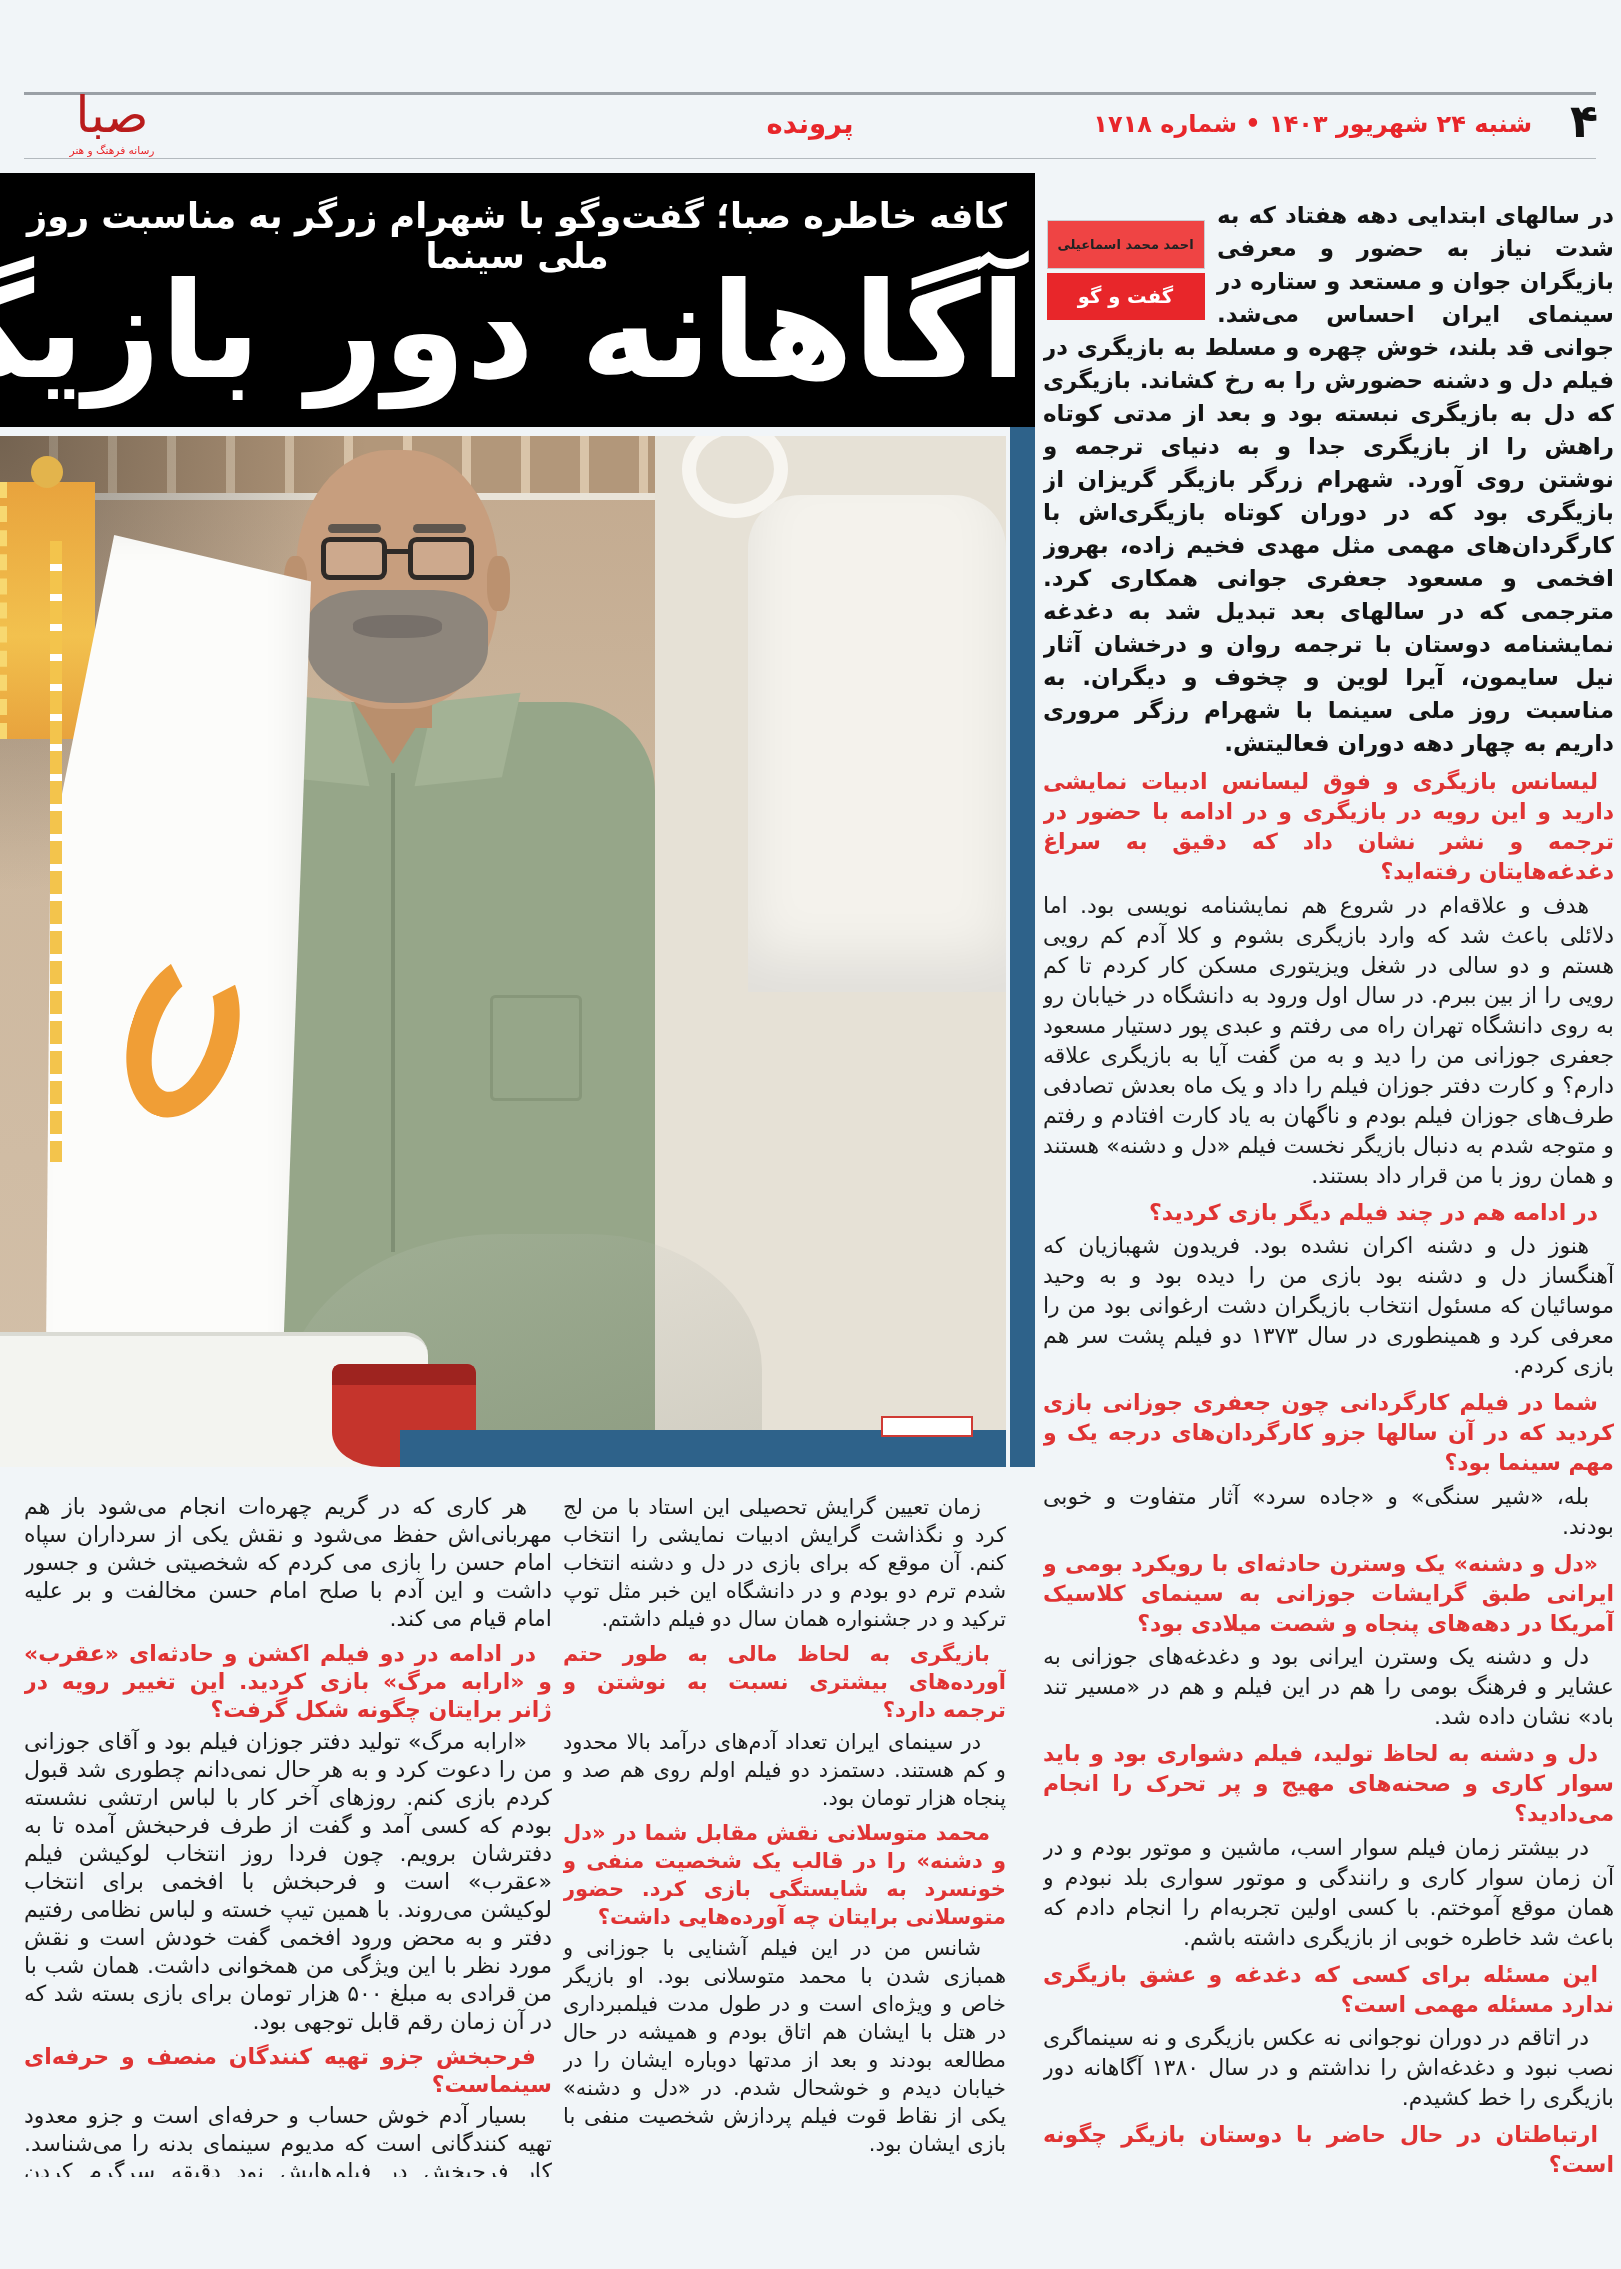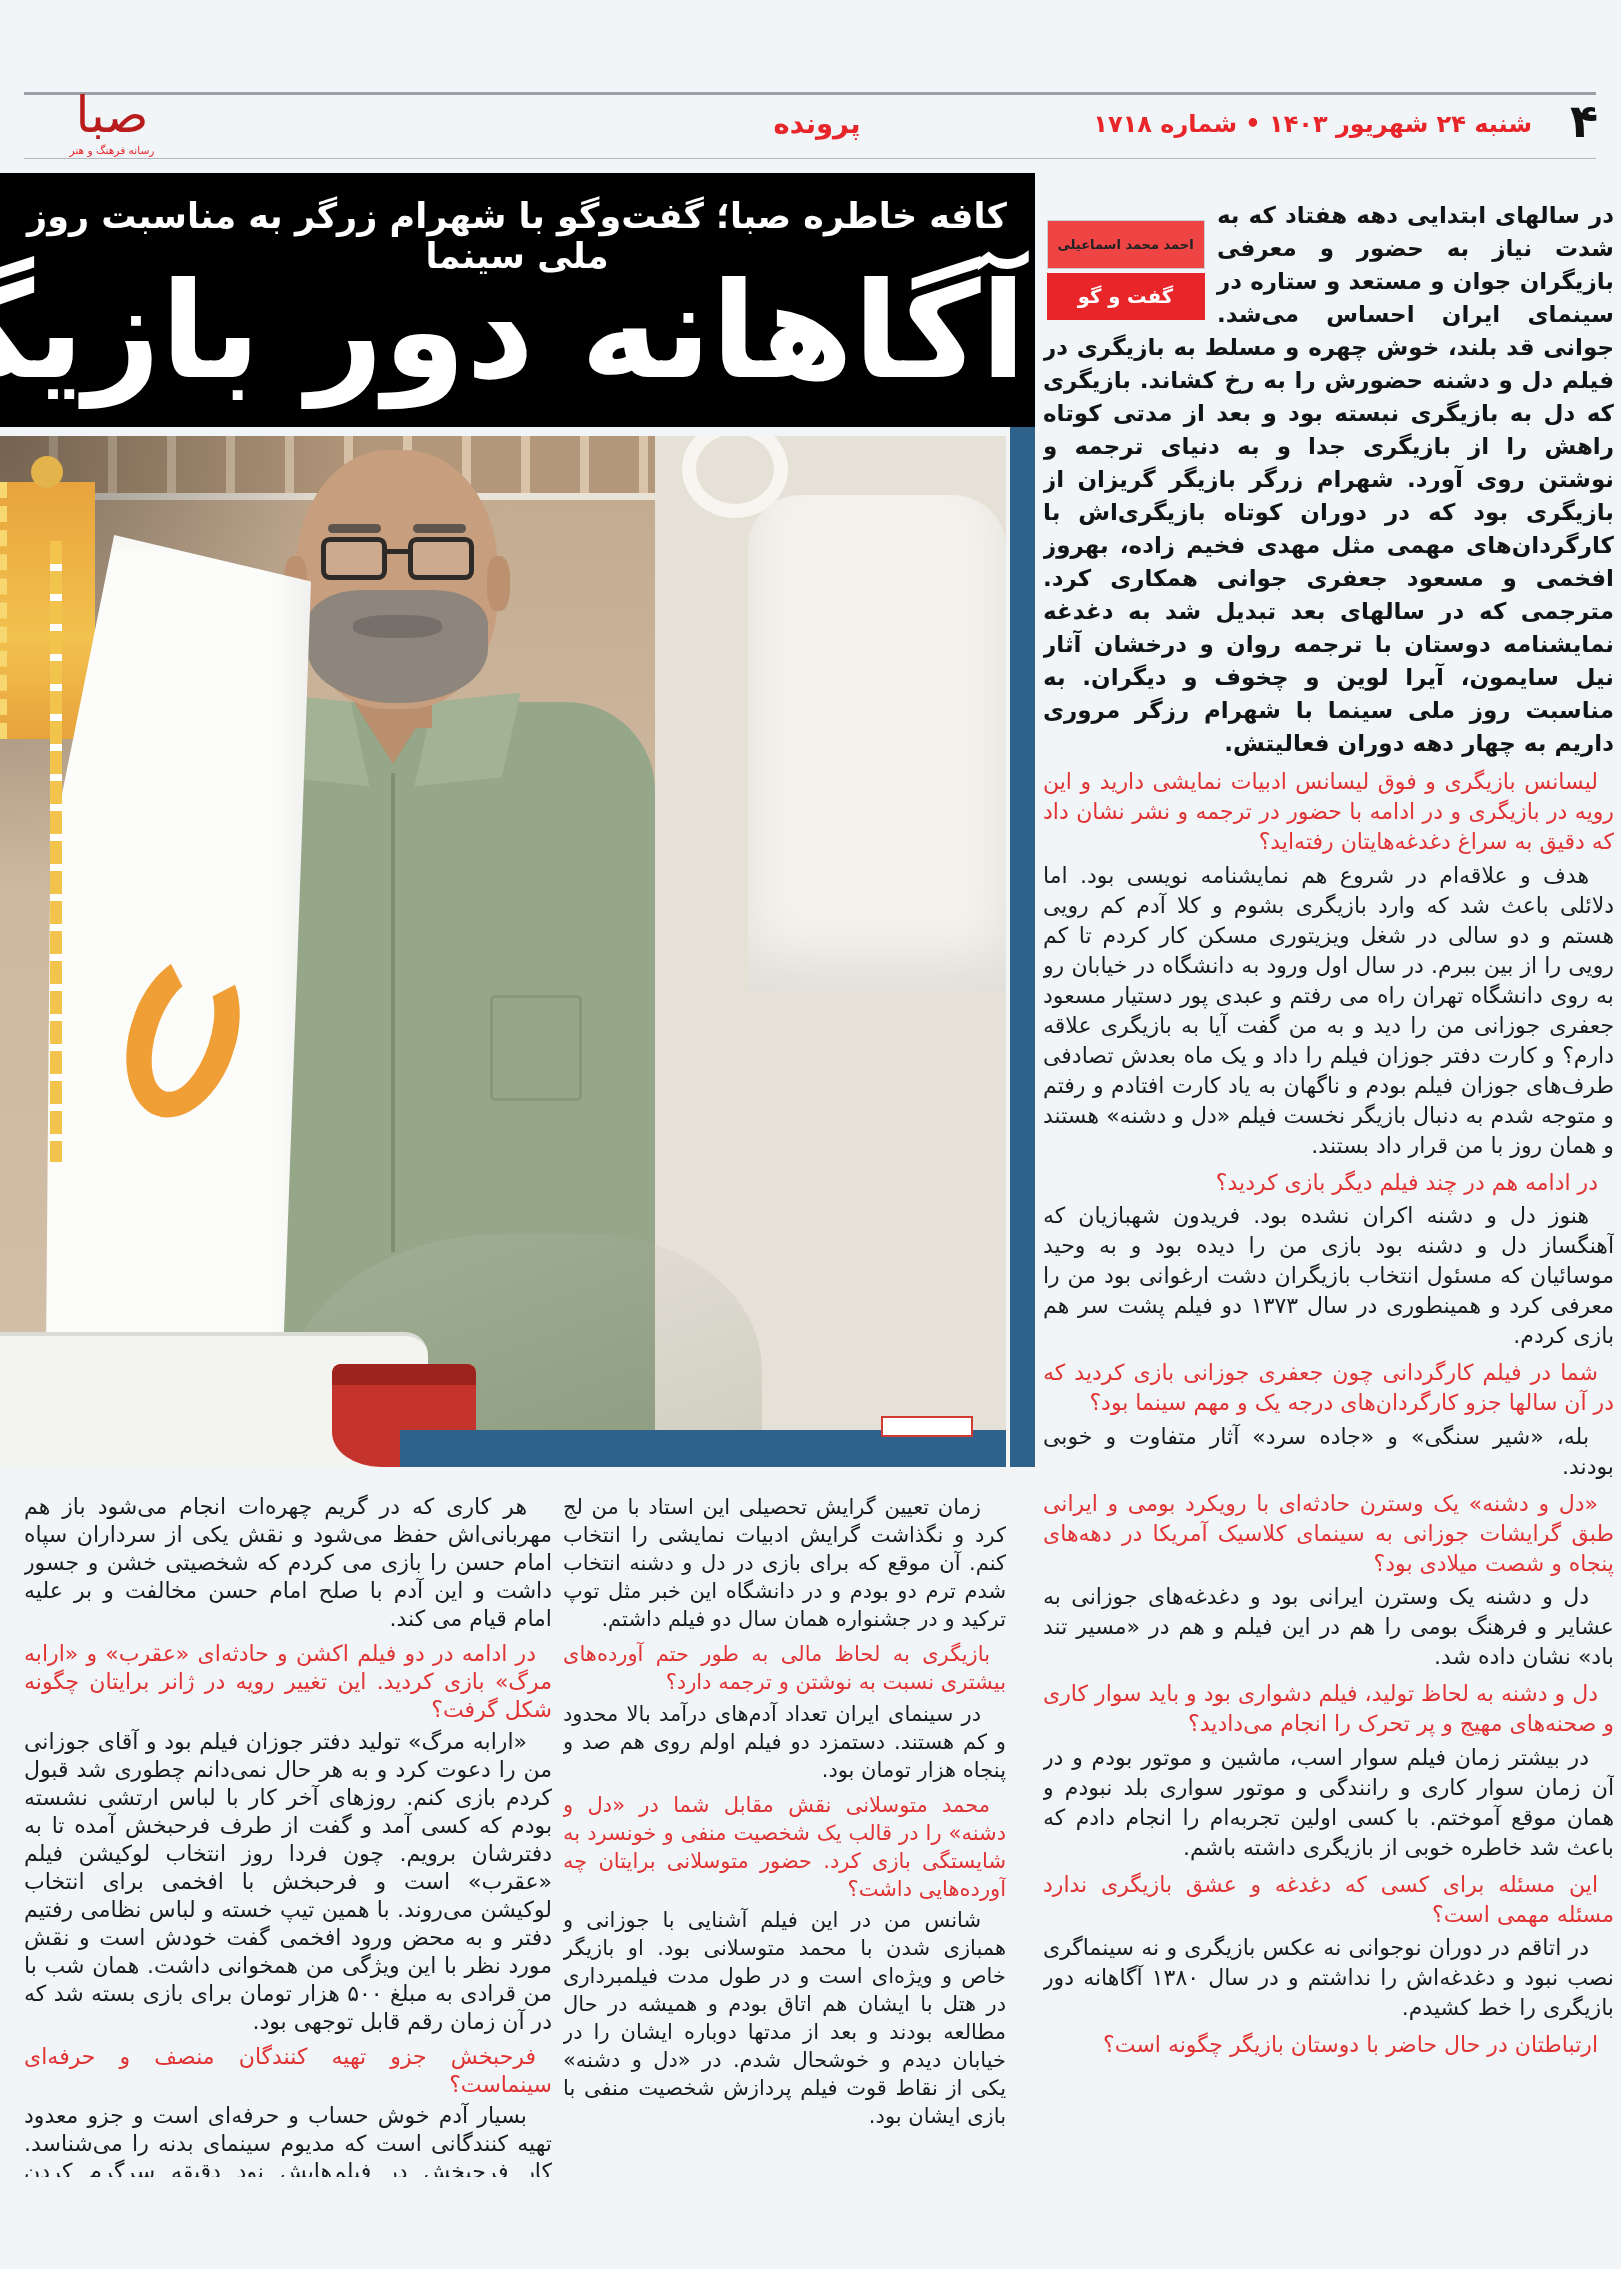--- a/index.html
+++ b/index.html
@@ -7,21 +7,21 @@
   #page {
     position:relative; width:1622px; height:2270px; margin:0 auto;
     background:#f1f5f8; overflow:hidden; direction:rtl;
   }
   
   .rule { position:absolute; left:25px; right:25px; background:#9aa0a6; }
   .rule.top { top:92px; height:2.7px; }
   .rule.bottom { top:158px; height:0.9px; background:#b3b9be; }
   .pagenum { position:absolute; right:23px; top:94px; font-size:46px; font-weight:bold; color:#111; }
   .dateline { position:absolute; right:89px; top:110px; font-size:24px; color:#e8262a; font-weight:bold;text-align:right; }
-  .section-label { position:absolute; left:50%; top:107px; transform:translateX(-50%); font-size:27.5px; color:#e8262a; font-weight:bold;margin-left:7px; }
+  .section-label { position:absolute; left:50%; top:107px; transform:translateX(-50%); font-size:27.5px; color:#e8262a; font-weight:bold; }
   .logo { position:absolute; left:51px; top:89px; width:124px; text-align:center; }
   .logo .logo-fa { font-size:50px; font-weight:normal; color:#b91c1c; line-height:53px; }
   .logo .logo-tag { font-size:10.6px; color:#e8262a; margin-top:1.8px; }
 
   
   .banner { position:absolute; left:0; top:173px; width:1036px; height:254px; background:#000000; overflow:hidden; }
   .kicker { position:absolute; top:23px; left:0; width:100%; text-align:center; color:#ffffff; font-weight:bold; font-size:35px; }
   .headline {
     position:absolute; top:76px; right:8.9px; color:#ffffff; font-weight:bold;
     font-size:133px; line-height:164px; white-space:nowrap; direction:rtl;
@@ -71,21 +71,21 @@
   .ph-pot { position:absolute; left:333px; bottom:0; width:144px; height:103px; background:#c5342c; border-radius:8.9px 8.9px 34% 34%; }
   .ph-pot-rim { position:absolute; left:0; top:0; width:100%; height:21px; background:#9e231f; border-radius:8.9px 8.9px 0 0; }
   .ph-blueband { position:absolute; left:401px; bottom:0; width:606px; height:37px; background:#2e628a; }
   .ph-whitebox { position:absolute; left:882px; bottom:30px; width:92px; height:21px; background:#ffffff; border:2.7px solid #d03a34; }
 
   
   .txtcol { position:absolute; color:#1c1c1c; text-align:justify; overflow:hidden; }
   .col-left  { left:25px;  top:1493px; width:528px; height:684px; font-size:22px; line-height:28px; }
   .col-mid   { left:564px; top:1493px; width:443px; height:684px; font-size:21px; line-height:28px; }
   .col-right { left:1044px; top:199px; width:571px; height:1979px; font-size:22px; line-height:30px; }
-  .blk.q { color:#e03333; font-weight:normal; margin:7px 0 3.5px; text-indent:16px; }
+  .blk.q { color:#e03333; font-weight:bold; margin:7px 0 3.5px; text-indent:16px; }
   .blk.a { text-indent:25px; }
   .lead { font-weight:bold; font-size:23px; line-height:33px; text-align:justify; color:#141414; }
   .byline { float:left; width:158px; margin:21px 12.4px 8.9px 3.5px; }
   .byline-name { border:0.9px solid #c9ced3; background:#ef4444; padding:7px 3.5px; font-size:13px; text-align:center; color:#222; }
   .byline-tag { background:#e8262a; color:#ffffff; text-align:center; padding:7px 3.5px; font-size:19.5px; font-weight:bold; margin-top:4.4px; }
 </style>
 </head>
 <body>
 
 <div id="page">

